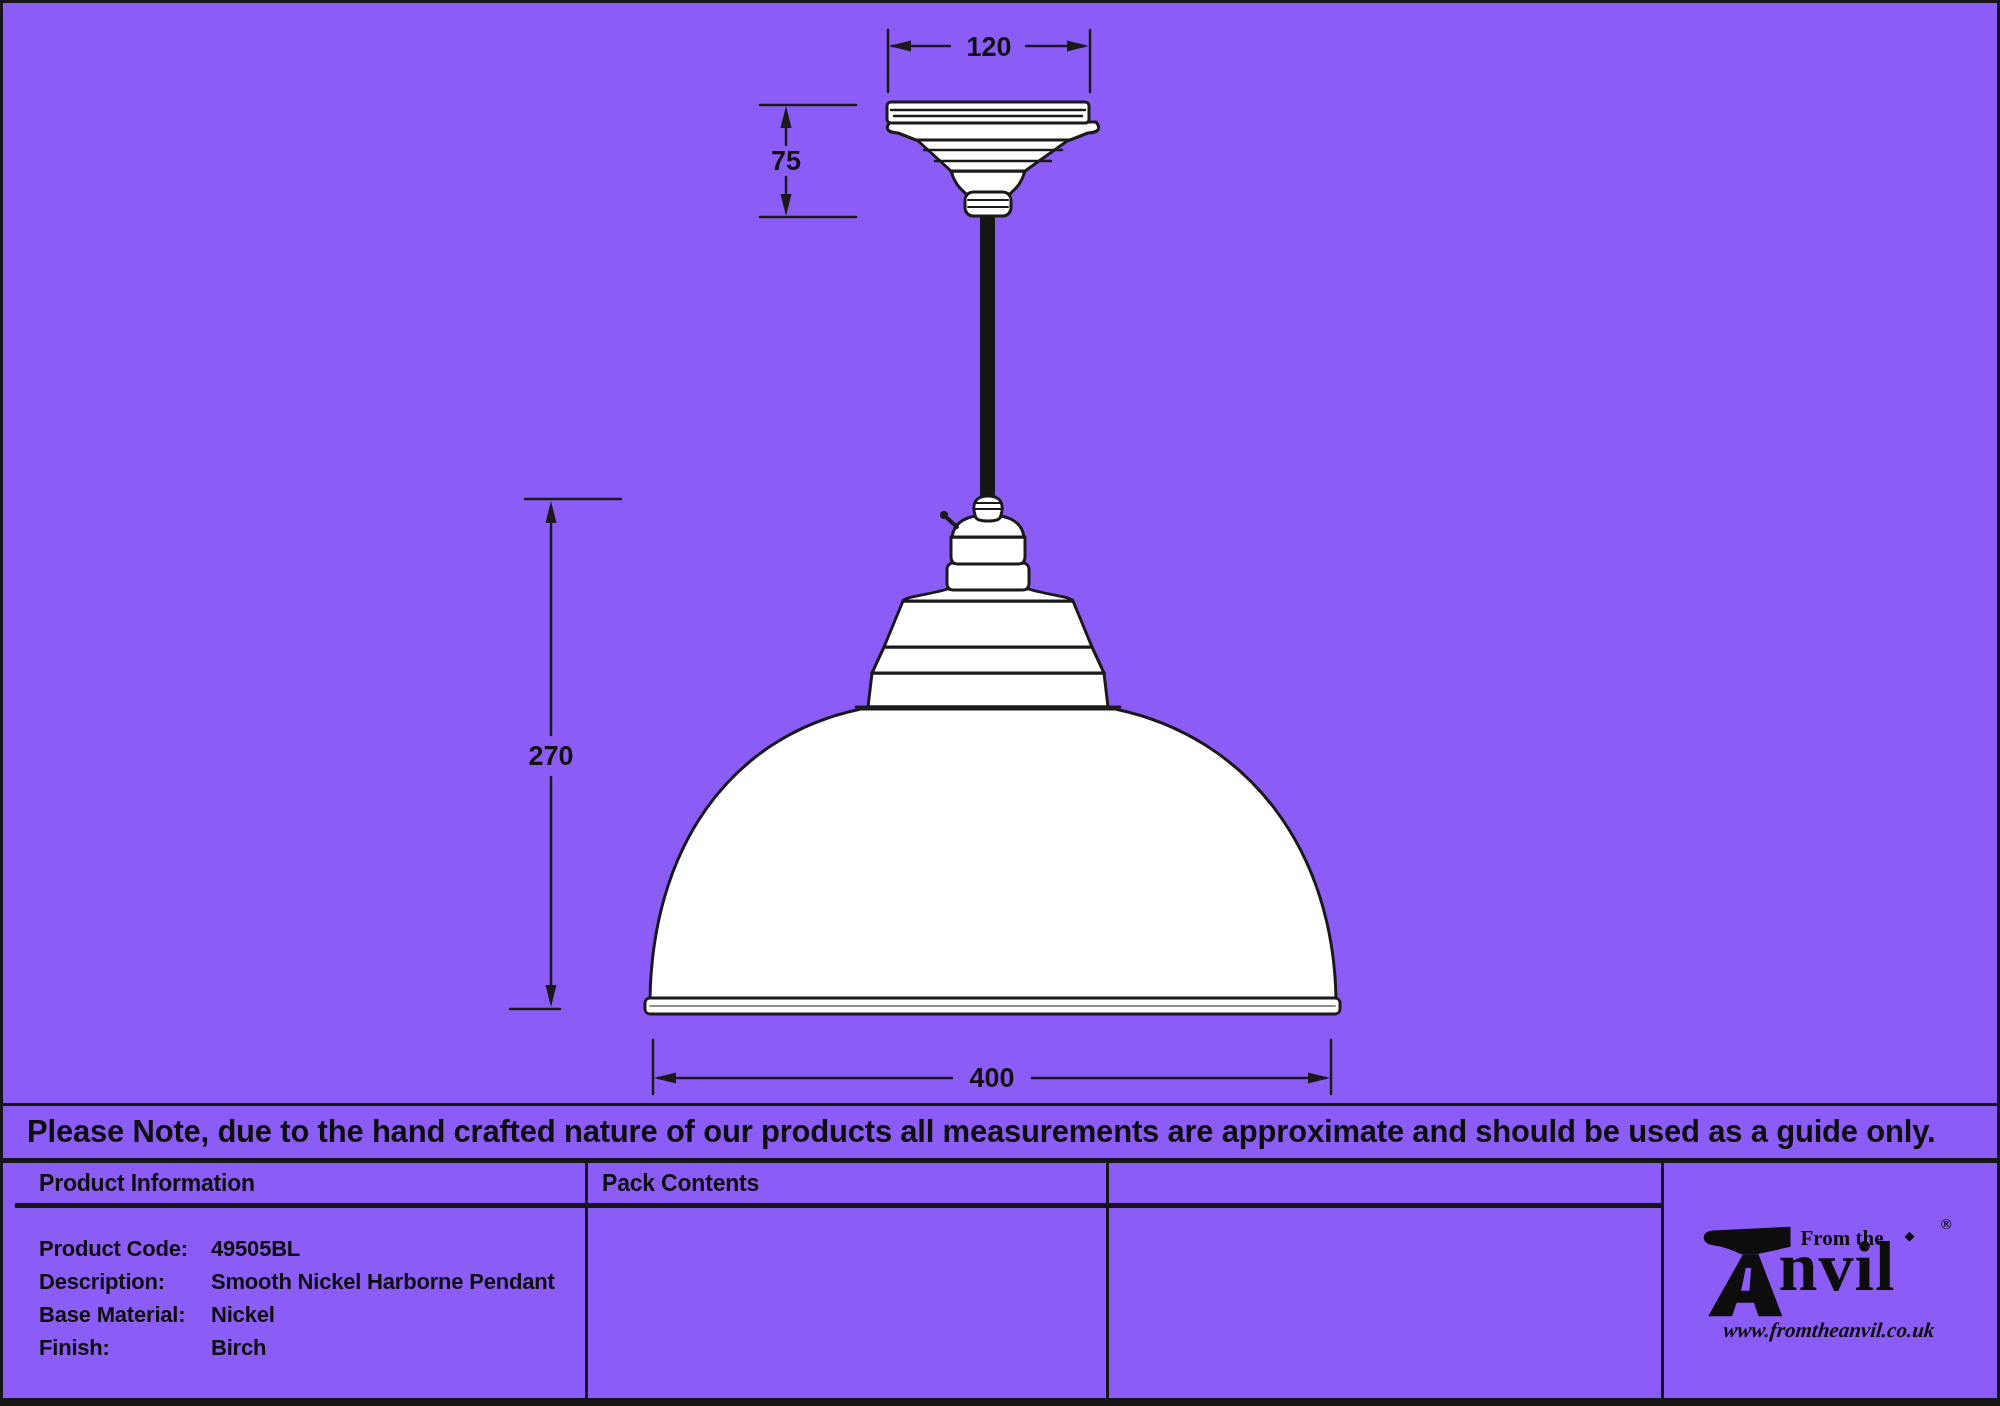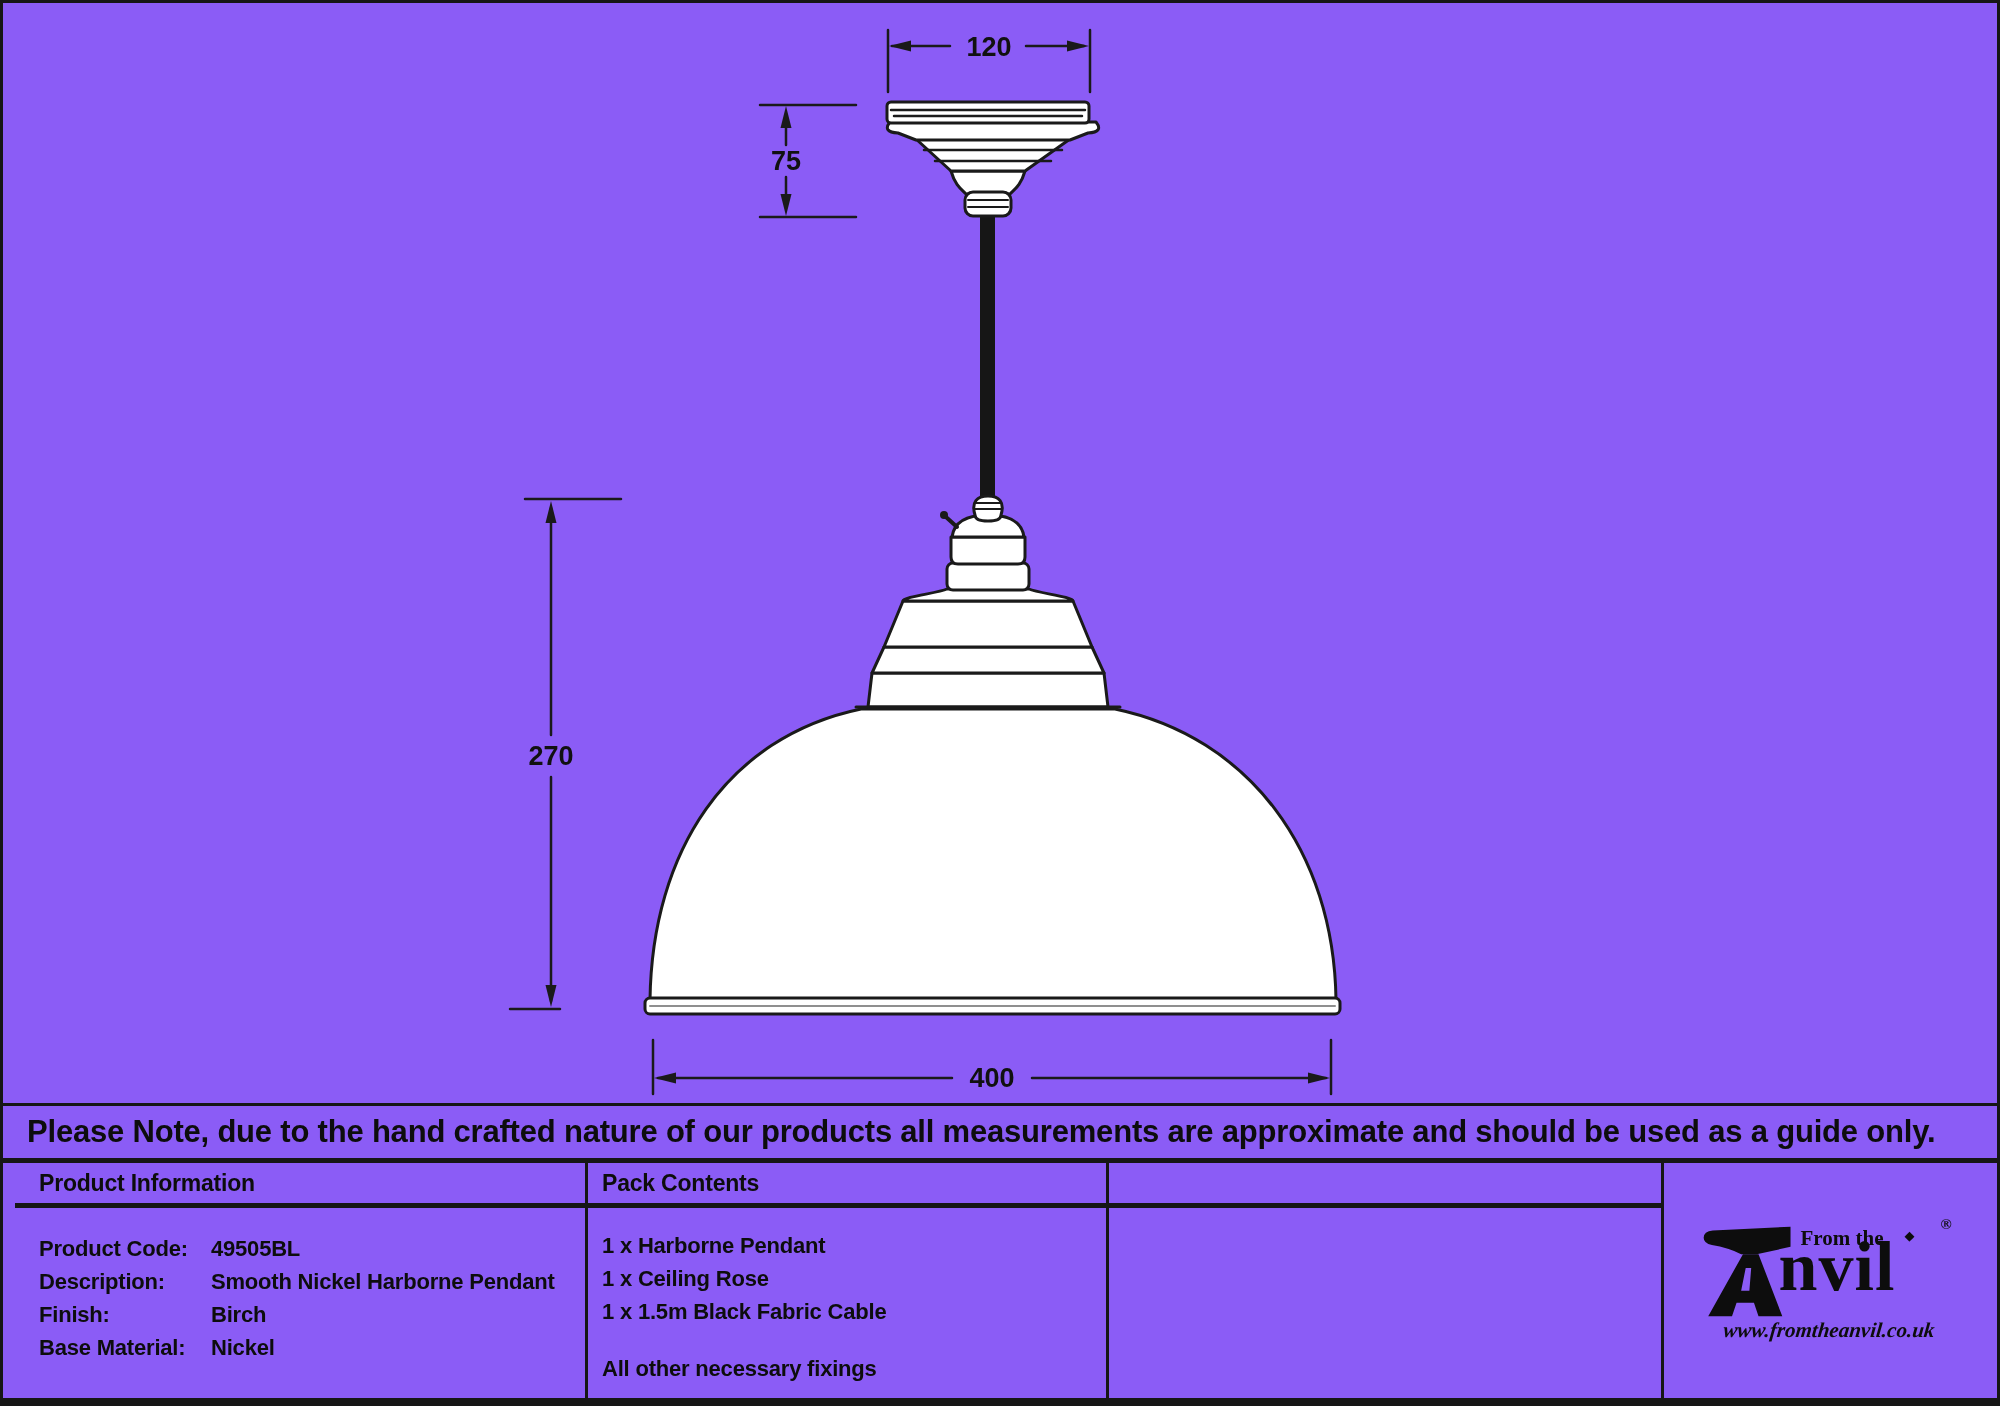--- a/index.html
+++ b/index.html
@@ -168,39 +168,33 @@
       <div class="col-body">
         <div class="kv-row">
           <span class="kv-label">Product Code:</span>
           <span class="kv-value">49505BL</span>
         </div>
         <div class="kv-row">
           <span class="kv-label">Description:</span>
           <span class="kv-value">Smooth Nickel Harborne Pendant</span>
         </div>
         <div class="kv-row">
+          <span class="kv-label">Base Material:</span>
+          <span class="kv-value">Nickel</span>
+        </div>
+        <div class="kv-row">
           <span class="kv-label">Finish:</span>
           <span class="kv-value">Birch</span>
-        </div>
-        <div class="kv-row">
-          <span class="kv-label">Base Material:</span>
-          <span class="kv-value">Nickel</span>
         </div>
       </div>
     </div>
 
     <div class="col col-pack">
       <div class="col-header" style="padding-left:14px;">
         <span>Pack Contents</span>
-      </div>
-      <div class="col-body">
-        <div class="pack-item">1 x Harborne Pendant</div>
-        <div class="pack-item">1 x Ceiling Rose</div>
-        <div class="pack-item">1 x 1.5m Black Fabric Cable</div>
-        <div class="pack-footer">All other necessary fixings</div>
       </div>
     </div>
 
     <div class="col col-empty">
       <div class="col-header"></div>
     </div>
 
     <div class="col col-logo">
       <div class="logo">
         <svg class="logo-anvil-svg" viewBox="0 0 105 105">

